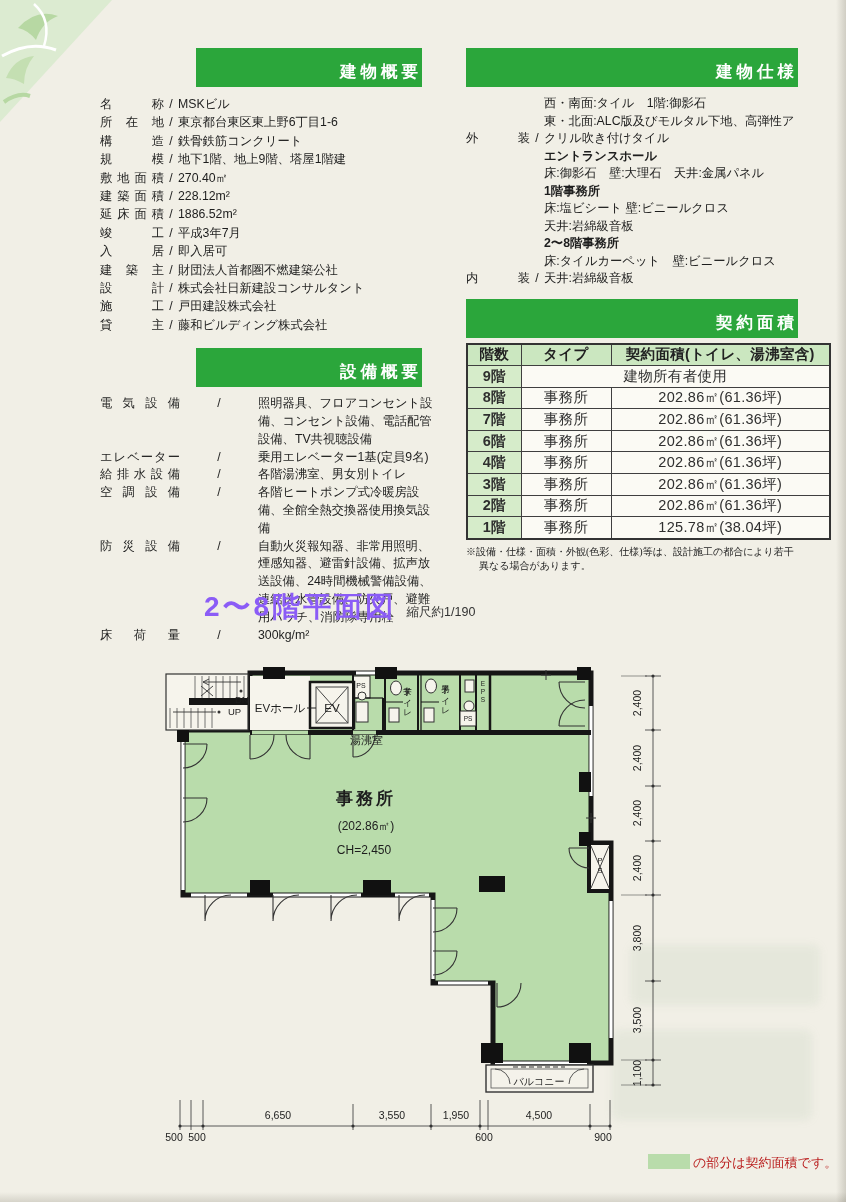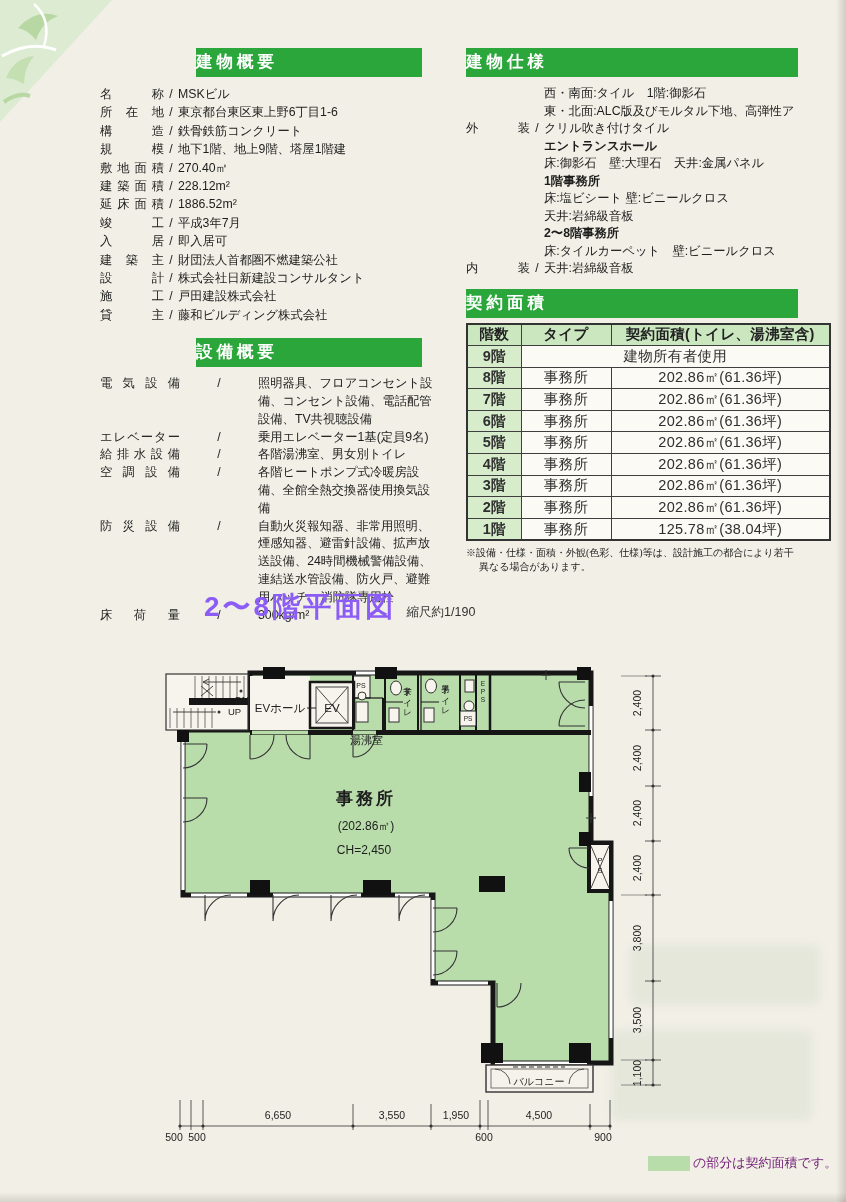--- a/index.html
+++ b/index.html
@@ -9,21 +9,21 @@
         background:linear-gradient(to right,rgba(0,0,0,0),rgba(60,55,40,0.18));}
   .edge-bottom{position:absolute;bottom:0;left:0;width:100%;height:10px;
         background:linear-gradient(to bottom,rgba(0,0,0,0),rgba(60,55,40,0.15));}
   .corner-deco{position:absolute;left:0;top:0;}
   .bleed{position:absolute;background:rgba(130,165,125,0.10);filter:blur(4px);border-radius:8px;}
 
   .col-left{position:absolute;left:100px;top:48px;width:334px;}
   .col-right{position:absolute;left:466px;top:48px;width:332px;}
 
   .sec-bar{background:#2ba63b;color:#ffffff;font-weight:bold;font-size:16.5px;
-           letter-spacing:4px;text-align:left;padding:3px 0 4px 0;}
+           letter-spacing:4px;text-align:right;padding:13px 0 4px 0;}
   .sec-bar.narrow{margin-left:96px;width:226px;}
   .rows{margin-top:8px;}
   .row{display:flex;align-items:flex-start;line-height:18.4px;font-size:12.3px;}
   .rows.loose .row{line-height:17.8px;gap:32px;}
   .lbl{flex:0 0 64px;text-align:justify;text-align-last:justify;color:#1d1d1d;}
   .lbl.wide{flex:0 0 80px;}
   .sep{flex:0 0 14px;text-align:center;color:#1d1d1d;}
   .val{flex:1;color:#1d1d1d;}
 
   .spec-lines{margin-top:8px;font-size:12.3px;line-height:17.5px;}
@@ -44,21 +44,21 @@
   .plan-title{position:absolute;left:204px;top:588px;}
   .plan-title .big{color:#8b5cf6;font-size:28px;font-weight:bold;letter-spacing:3px;}
   .plan-title .scale{font-size:12.5px;color:#333;margin-left:6px;}
 
   .plan-wrap{position:absolute;left:113px;top:646px;}
   svg{font-family:"Liberation Sans",sans-serif;}
   svg text{fill:#1d1d1d;}
   .vtext{writing-mode:vertical-rl;text-orientation:upright;letter-spacing:1px;}
 
   .legend{position:absolute;left:648px;top:1154px;font-family:"Liberation Serif",serif;
-          font-size:13px;color:#701a75;display:flex;align-items:center;}
+          font-size:13px;color:#b91c1c;display:flex;}
   .legend .swatch{display:inline-block;width:42px;height:15px;background:#b9dcab;margin-right:3px;}
 </style>
 </head>
 <body>
 
 <div class="page">
 
   <svg class="corner-deco" width="132" height="132">
     <polygon points="0,0 112,0 0,122" fill="#dcebd1"></polygon>
     <path d="M18,28 Q36,8 58,16 Q42,22 36,40 Q28,30 18,28 Z" fill="#b7d8a3"></path>
@@ -267,25 +267,20 @@
             <td class="typecell">事務所</td>
             <td class="areacell">202.86㎡(61.36坪)</td>
           </tr>
 
           <tr>
             <td class="floorcell">6階</td>
             <td class="typecell">事務所</td>
             <td class="areacell">202.86㎡(61.36坪)</td>
           </tr>
 
-          <tr>
-            <td class="floorcell">5階</td>
-            <td class="typecell">事務所</td>
-            <td class="areacell">202.86㎡(61.36坪)</td>
-          </tr>
 
           <tr>
             <td class="floorcell">4階</td>
             <td class="typecell">事務所</td>
             <td class="areacell">202.86㎡(61.36坪)</td>
           </tr>
 
           <tr>
             <td class="floorcell">3階</td>
             <td class="typecell">事務所</td>

